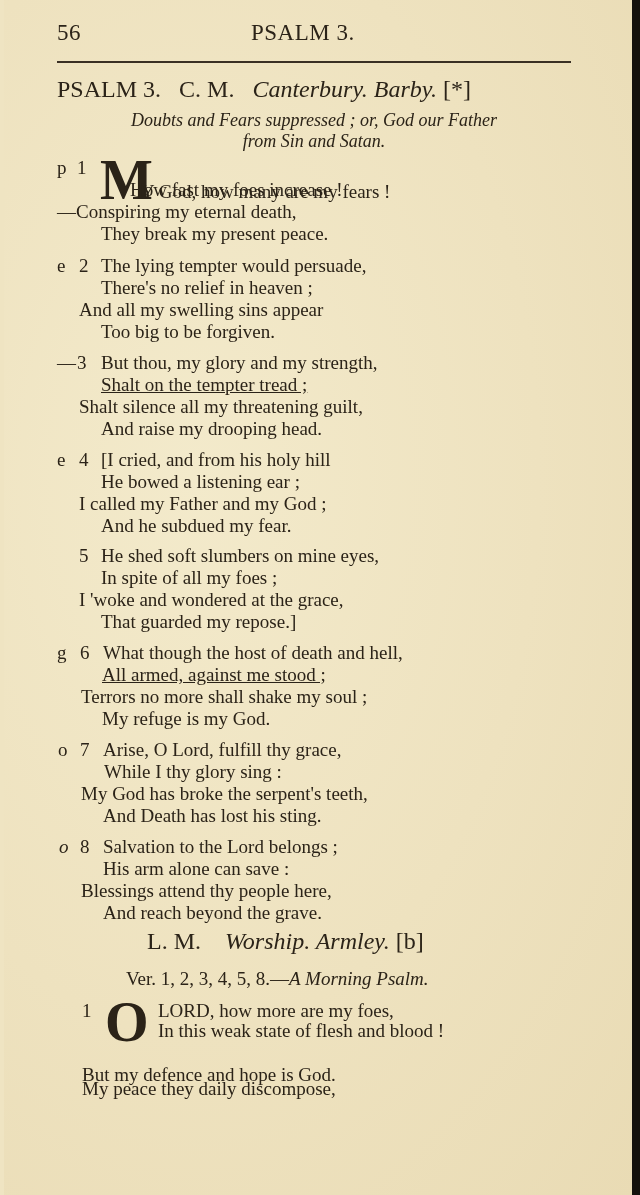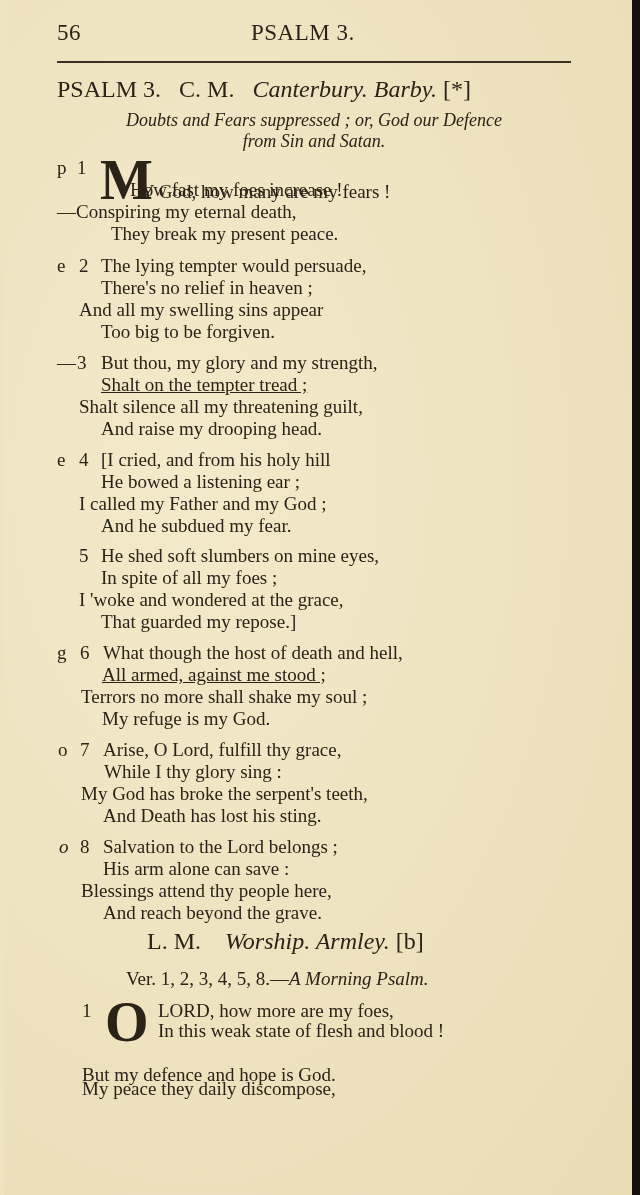--- a/index.html
+++ b/index.html
@@ -37,31 +37,31 @@
   <div class="abs runhead" style="left:247px;">PSALM 3.</div>
   <div class="rule"></div>
 
   <div class="abs title">
     <span>PSALM 3.</span>&nbsp;&nbsp;
     <span>C. M.</span>&nbsp;&nbsp;
     <i>Canterbury. Barby.</i>
     <span>[*]</span>
   </div>
   <div class="abs subtitle">
-    <div>Doubts and Fears suppressed ; or, God our Defence</div>
+    <div>Doubts and Fears suppressed ; or, God our Father</div>
     <div>from Sin and Satan.</div>
   </div>
 
   <div class="abs mark" style="left:53px;top:157px;">p</div>
   <div class="abs mark" style="left:73px;top:157px;">1</div>
   <div class="abs dropcap" style="left:96px;top:155px;">M</div>
   <div class="abs line" style="left:137px;top:157px;margin-top:24px;">Y God, how many are my fears !</div>
   <div class="abs line" style="left:126px;top:179px;">How fast my foes increase !</div>
   <div class="abs line" style="left:53px;top:201px;">—Conspiring my eternal death,</div>
-  <div class="abs line" style="left:97px;top:223px;margin-left:10px;">They break my present peace.</div>
+  <div class="abs line" style="left:97px;top:223px;">They break my present peace.</div>
 
   <div class="abs mark" style="left:53px;top:255px;">e</div>
   <div class="abs mark" style="left:75px;top:255px;">2</div>
   <div class="abs line" style="left:97px;top:255px;">The lying tempter would persuade,</div>
   <div class="abs line" style="left:97px;top:277px;">There's no relief in heaven ;</div>
   <div class="abs line" style="left:75px;top:299px;">And all my swelling sins appear</div>
   <div class="abs line" style="left:97px;top:321px;">Too big to be forgiven.</div>
 
   <div class="abs mark" style="left:53px;top:352px;">—</div>
   <div class="abs mark" style="left:73px;top:352px;">3</div>

